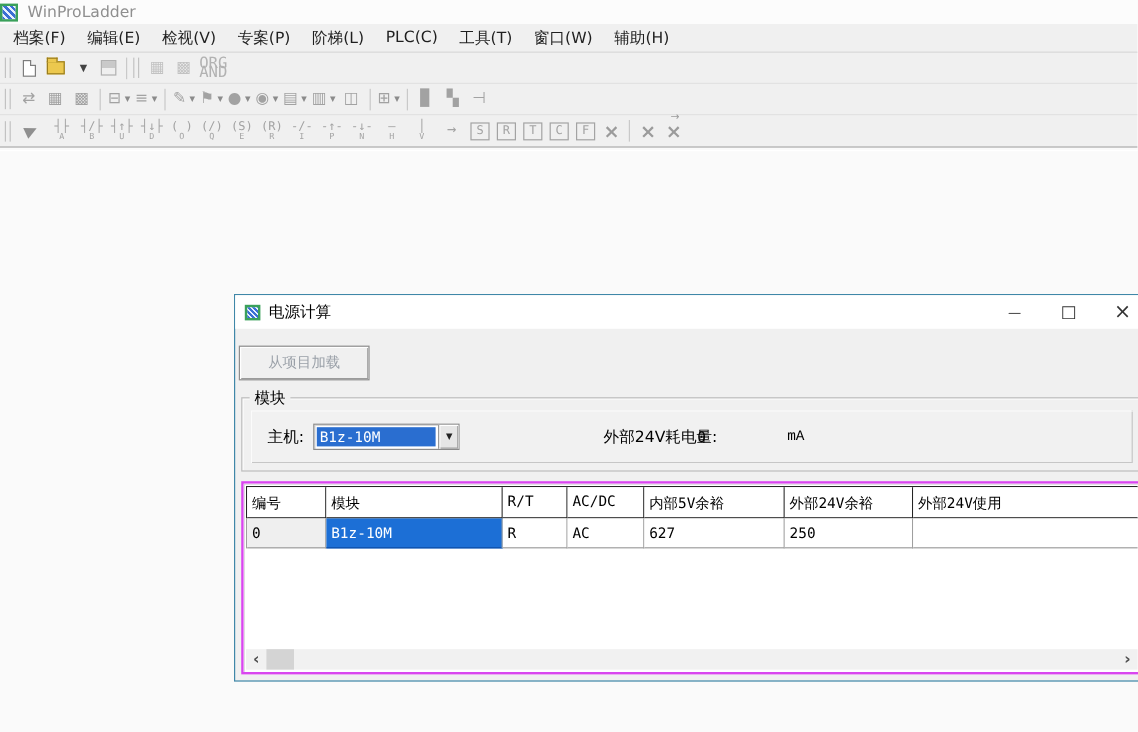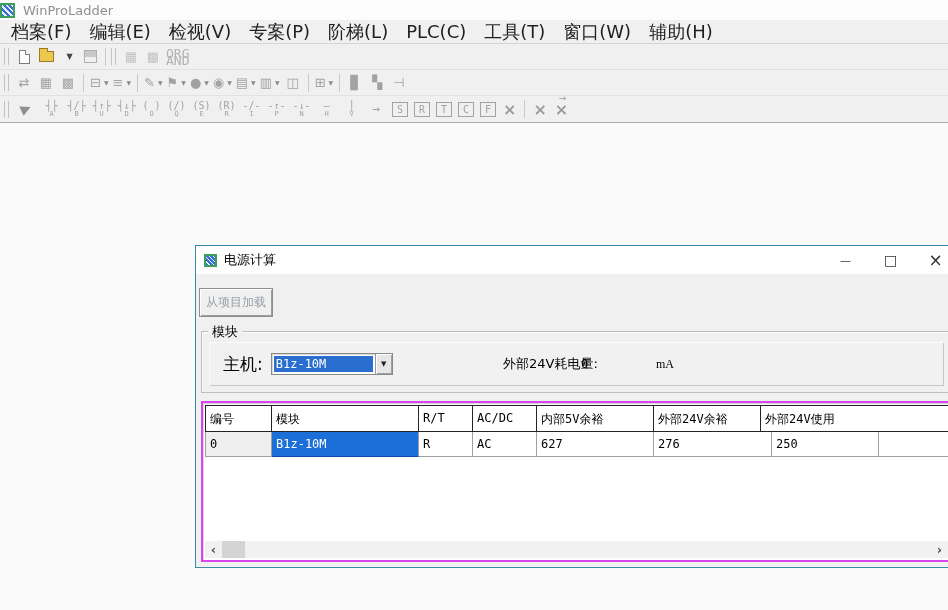--- a/index.html
+++ b/index.html
@@ -9,21 +9,21 @@
   
   .titlebar { height:20px; background:#fcfcfc; display:flex; align-items:center;
     gap:8px; }
   .pixicon { width:15px; height:15px; border:2px solid #3aa05a; flex:0 0 auto;
     background:repeating-linear-gradient(45deg,#3b6fd4 0 2px,#e8f0ff 2px 4px); }
   .app-title { font-size:13px; color:#8f8f8f; }
 
   
   .menubar { height:24px; background:#f0f0f0; border-bottom:1px solid #d4d4d4;
     display:flex; align-items:center; padding-left:2px; }
-  .mi { font-size:18px; color:#1f1f1f; padding:0 9px; cursor:default; }
+  .mi { font-size:13px; color:#1f1f1f; padding:0 9px; cursor:default; }
 
   
   .toolbars { background:#f0f0f0; border-bottom:1px solid #adadad; }
   .tbrow { height:26px; display:flex; align-items:center; border-bottom:1px solid #e2e2e2; padding-left:3px; }
   .tbrow:last-child { border-bottom:none; }
   .handle { width:5px; height:17px; margin:0 4px 0 1px;
     border-left:1px solid #c2c2c2; border-right:1px solid #c2c2c2; }
   .sep { width:1px; height:18px; background:#c9c9c9; margin:0 4px; flex:0 0 auto; }
   .tbtn { height:22px; min-width:22px; display:flex; align-items:center; justify-content:center;
     color:#9f9f9f; font-size:13px; padding:0 2px; }
@@ -62,45 +62,45 @@
   .dlg-title { height:28px; background:#fff; display:flex; align-items:center; padding-left:8px; gap:7px; }
   .pixicon-sm { width:13px; height:13px; border:2px solid #3aa05a; flex:0 0 auto;
     background:repeating-linear-gradient(45deg,#3b6fd4 0 2px,#e8f0ff 2px 3px); }
   .dlg-title-text { font-size:13px; color:#000; }
   .dlg-ctls { margin-left:auto; display:flex; height:100%; }
   .dlg-ctl { width:45px; height:100%; display:flex; align-items:center; justify-content:center;
     font-size:14px; color:#333; }
   .dlg-body { position:relative; height:293px; }
 
   .dlg-btns { position:absolute; left:3px; top:14px; display:flex; gap:2px; }
-  .dlg-btn { width:74px; height:29px; background:#f0f0f0; border:1px solid #8e8e8e;
+  .dlg-btn { width:109px; height:29px; background:#f0f0f0; border:1px solid #8e8e8e;
     box-shadow:inset 1px 1px 0 #ffffff, inset -1px -1px 0 #9b9b9b;
     color:#9aa0a8; font-size:12px; display:flex; align-items:center; justify-content:center;
     font-family:"DejaVu Sans",sans-serif; }
 
   .groupbox { position:absolute; left:5px; right:6px; top:57px; height:62px;
     border:1px solid #bdbdbd; box-shadow:inset 1px 1px 0 #fdfdfd; }
   .gb-label { position:absolute; top:-9px; left:6px; background:#f0f0f0; padding:0 4px;
     font-size:13px; color:#000; }
   .gb-panel { position:absolute; left:7px; right:7px; top:10px; bottom:6px; background:#f1f1f1;
     box-shadow:inset 1px 1px 0 #fbfbfb, inset -1px -1px 0 #c6c6c6;
     display:flex; align-items:center; }
-  .host-label { margin-left:14px; font-size:17px; color:#000;text-align:right; }
+  .host-label { margin-left:14px; font-size:13px; color:#000;text-align:right; }
   .combo { margin-left:8px; width:122px; height:22px; background:#fff; border:1px solid #8a8a8a;
     display:flex; box-shadow:inset 1px 1px 0 #d9d9d9; }
   .combo-value { flex:1; margin:2px; background:#2a6ed0; color:#fff; font-size:12px;
     font-family:"DejaVu Sans Mono",monospace; padding:1px 2px; overflow:hidden; white-space:nowrap; }
   .combo-btn { width:17px; background:#e6e6e6; border-left:1px solid #9a9a9a;
     box-shadow:inset 1px 1px 0 #fff, inset -1px -1px 0 #9f9f9f;
     display:flex; align-items:center; justify-content:center; font-size:7px; color:#222; }
   .consumption-label { position:absolute; left:294px; font-size:13px; color:#000; }
   .consumption-value { position:absolute; left:372px; font-size:12px; color:#000;
     font-family:"DejaVu Sans Mono",monospace; }
   .consumption-unit { position:absolute; left:447px; font-size:12px; color:#000;
-    font-family:Liberation Serif, serif; }
+    font-family:Liberation Mono, monospace; }
 
   
   .table-panel { position:absolute; left:5px; right:6px; top:127px; bottom:5px;
     background:#fff; border:2px solid #d946ef; box-shadow:inset 1px 1px 0 #d7d7d7; }
   .grid { position:absolute; left:2px; right:2px; top:2px; }
   .grow { display:flex; }
   .gh { height:26px; background:#fff; border-right:1px solid #242424; border-bottom:1px solid #242424;
     font-size:12px; color:#000; padding:5px 0 0 4px; overflow:hidden; white-space:nowrap;
     font-family:"DejaVu Sans Mono",monospace; }
   .ghrow { border-top:1px solid #242424; border-left:1px solid #242424; }
@@ -355,21 +355,20 @@
             <div class="gh c4">内部5V余裕</div>
             <div class="gh c6">外部24V余裕</div>
             <div class="gh c7">外部24V使用</div>
           </div>
           <div class="grow gdrow">
             <div class="gc c0 fixed">0</div>
             <div class="gc c1 selected">B1z-10M</div>
             <div class="gc c2">R</div>
             <div class="gc c3">AC</div>
             <div class="gc c4">627</div>
-            <div class="gc c5">276</div>
             <div class="gc c6">250</div>
             <div class="gc c7"></div>
           </div>
         </div>
 
         <div class="hscroll">
           <div class="sb-btn sb-left">
               <span>‹</span>
             </div>
           <div class="sb-thumb"></div>

